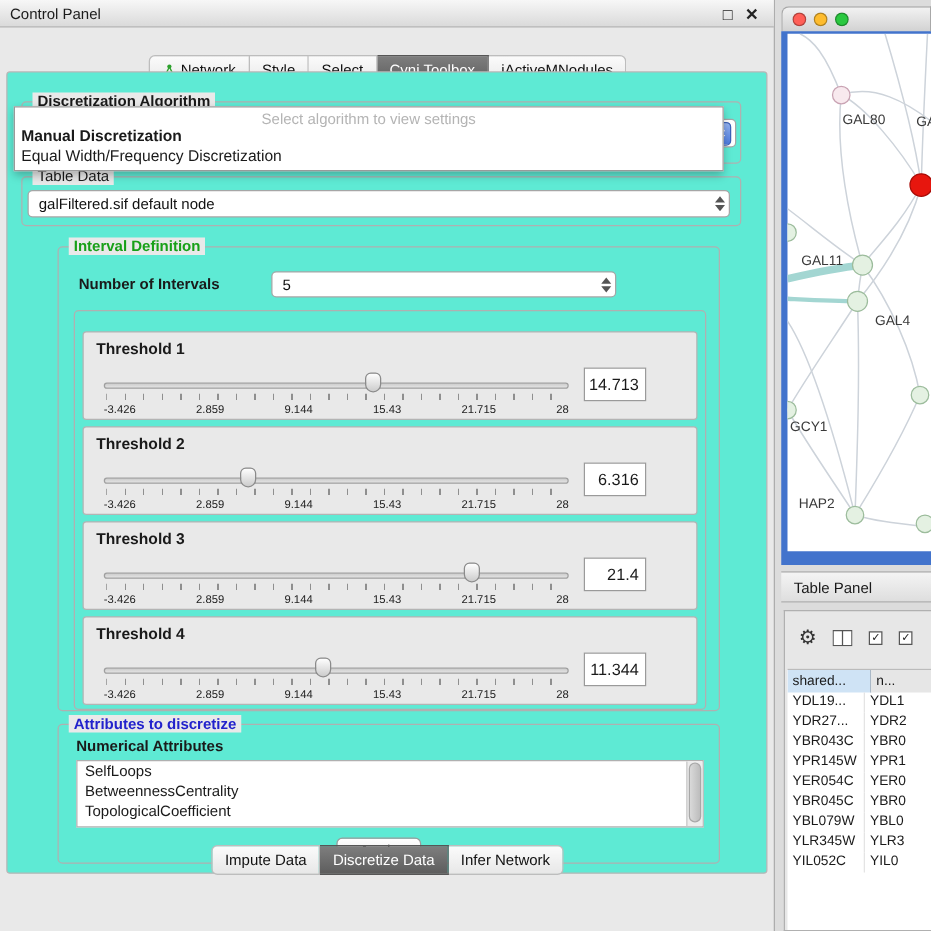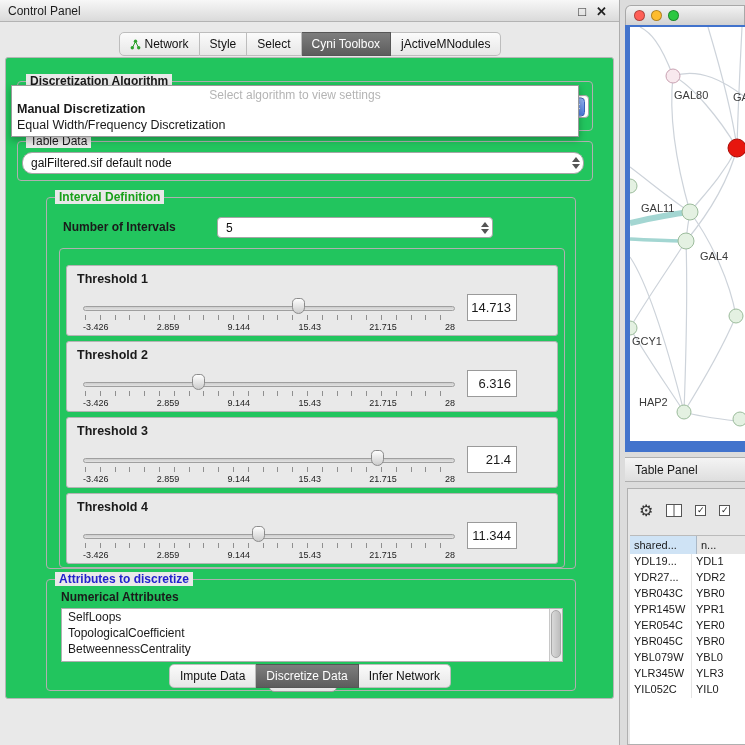--- a/index.html
+++ b/index.html
@@ -17,28 +17,28 @@
   .winbtns { position:absolute; right:12px; top:0; height:22px; display:flex; gap:10px;
              align-items:center; font-size:13px; color:#222; }
   .winbtns .close { font-weight:bold; }
 
   
   .tabrow { position:absolute; left:0; width:620px; display:flex; justify-content:center; }
   .top-tabs { top:32px; }
   .bottom-tabs { top:664px; }
   .tab { padding:4px 10px; background:linear-gradient(#fbfbfb,#e7e7e7);
          border:1px solid #bdbdbd; border-left:none; color:#111; font-size:12px;
-         display:flex; align-items:center; gap:4px; cursor:default; }
+         display:flex; align-items:center; gap:4px; cursor:default;margin-top:12px; }
   .tab:first-child { border-left:1px solid #bdbdbd; border-radius:5px 0 0 5px; }
   .tab:last-child { border-radius:0 5px 5px 0; }
   .tab.selected { background:linear-gradient(#7e7e7e,#5d5d5d); color:#fff; border-color:#565656; }
 
   
   .cp-body { position:absolute; left:5px; top:57px; width:609px; height:642px;
-             border:1px solid #b6b6b6; border-radius:3px; background:#22c55e; }
+             border:1px solid #b6b6b6; border-radius:3px; background:#5eead4; }
   .group { position:absolute; border:1px solid #b0b0b0; border-radius:4px; }
   .gtitle { position:absolute; top:-8px; left:8px; background:#e9e9e9; padding:0 4px;
             font-size:12px; font-weight:bold; white-space:nowrap; }
   .gtitle.plain { font-weight:normal; }
   .gtitle.green { color:#18a018; }
   .gtitle.blue { color:#2222cc; }
 
   
   .combo { position:absolute; background:#fff; border:1px solid #a6a6a6; border-radius:4px;
            font-size:12px; padding-left:8px; color:#111; overflow:hidden; white-space:nowrap; }
@@ -59,21 +59,21 @@
   .algo-combo { left:16px; top:37px; width:567px; height:23px; }
   .dropdown-overlay { position:absolute; left:5px; top:27px; width:568px; height:52px;
                       background:#fff; border:1px solid #9a9a9a; z-index:6;
                       box-shadow:0 3px 7px rgba(0,0,0,.28); }
   .dd-hint { text-align:center; color:#b4b4b4; font-size:12px; padding-top:2px; height:15px; }
   .dd-opt { font-size:12.5px; padding:1px 5px; }
   .dd-opt.bold { font-weight:bold; }
 
   
   .tabledata-group { left:11px; top:83px; width:576px; height:40px; }
-  .tabledata-combo { left:16px; top:94px; width:562px; height:22px;border-radius:10px; }
+  .tabledata-combo { left:16px; top:94px; width:562px; height:22px; }
 
   
   .interval-group { left:40px; top:139px; width:530px; height:372px; }
   .num-label { position:absolute; left:16px; top:22px; font-weight:bold; font-size:12px; }
   .num-combo { left:170px; top:19px; width:276px; height:21px; }
   .thr-group { position:absolute; left:12px; top:50px; width:506px; height:320px;
                border:1px solid #b0b0b0; border-radius:4px; padding-top:16px; }
   .thr-box { position:relative; height:71px; margin:0 6px 5px 6px;
              border:1px solid #b4b4b4; border-radius:3px; background:#e9e9e9; }
   .thr-label { position:absolute; left:10px; top:6px; font-weight:bold; font-size:12.5px; }
@@ -295,22 +295,22 @@
             <div class="thr-value">11.344</div>
           </div>
         </div>
       </div>
 
       <div class="group attrs-group">
         <span class="gtitle blue">Attributes to discretize</span>
         <span class="attrs-heading">Numerical Attributes</span>
         <div class="attr-list">
           <div class="attr-item">SelfLoops</div>
+          <div class="attr-item">BetweennessCentrality</div>
           <div class="attr-item">TopologicalCoefficient</div>
-          <div class="attr-item">BetweennessCentrality</div>
           <div class="vscroll">
             <div class="vthumb"></div>
           </div>
         </div>
       </div>
 
       <button class="apply-btn">Apply</button>
     </div>
 
     <div class="tabrow bottom-tabs">

